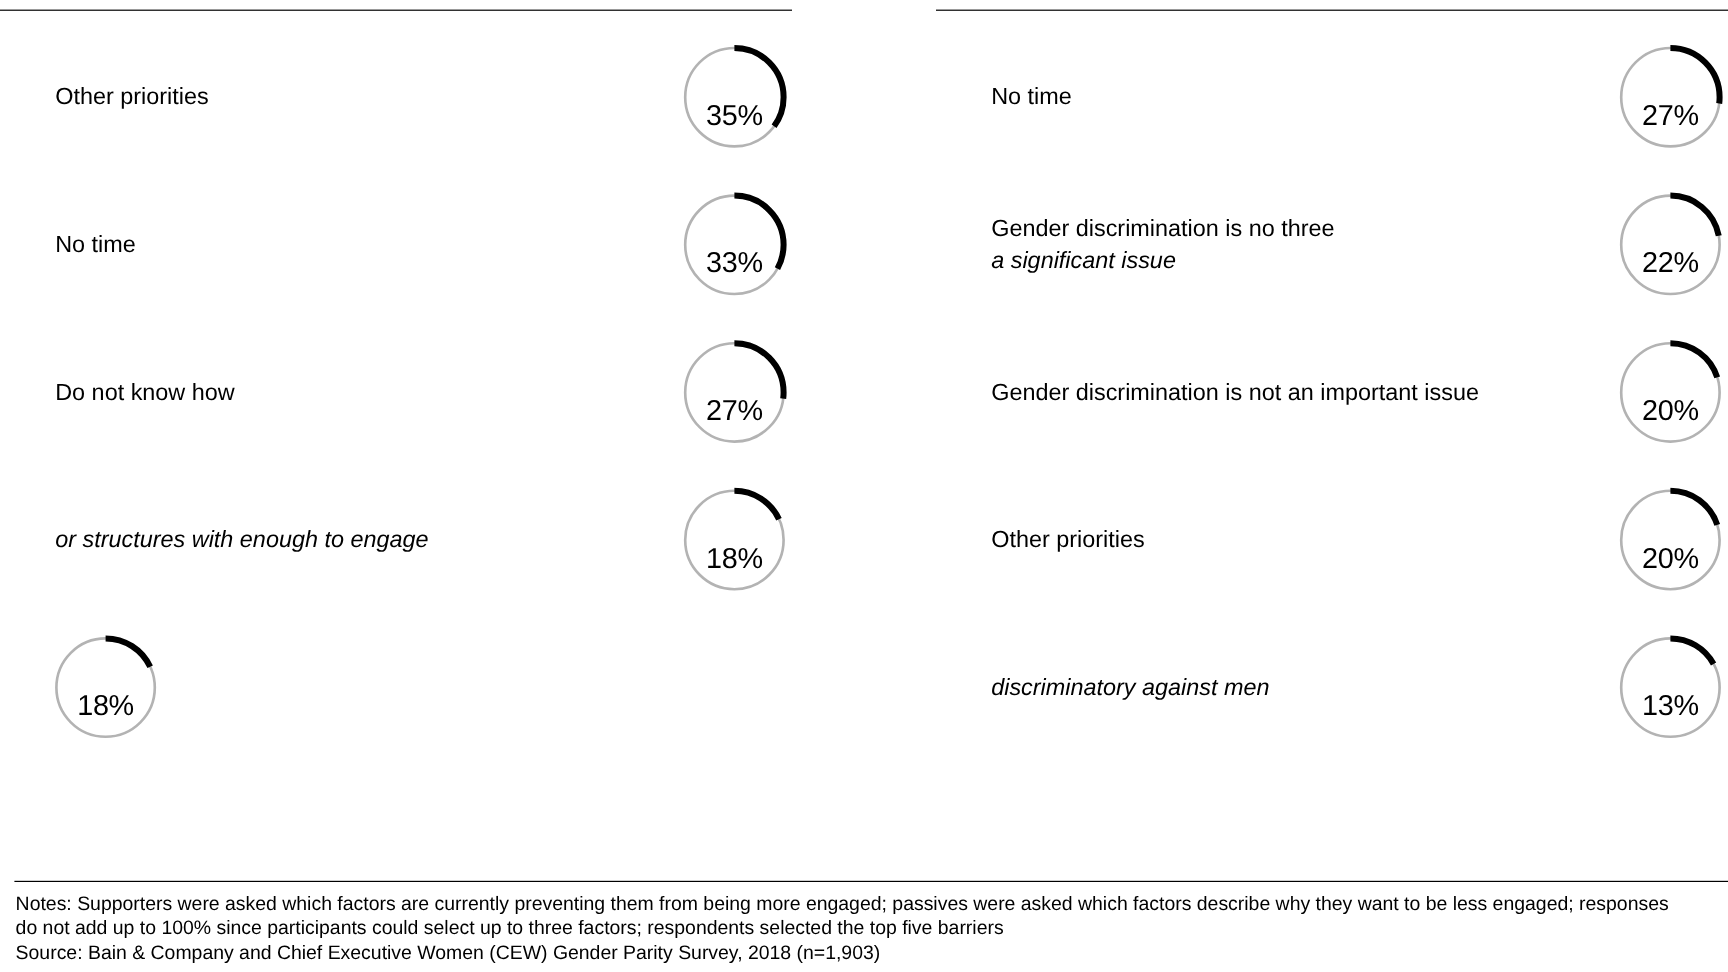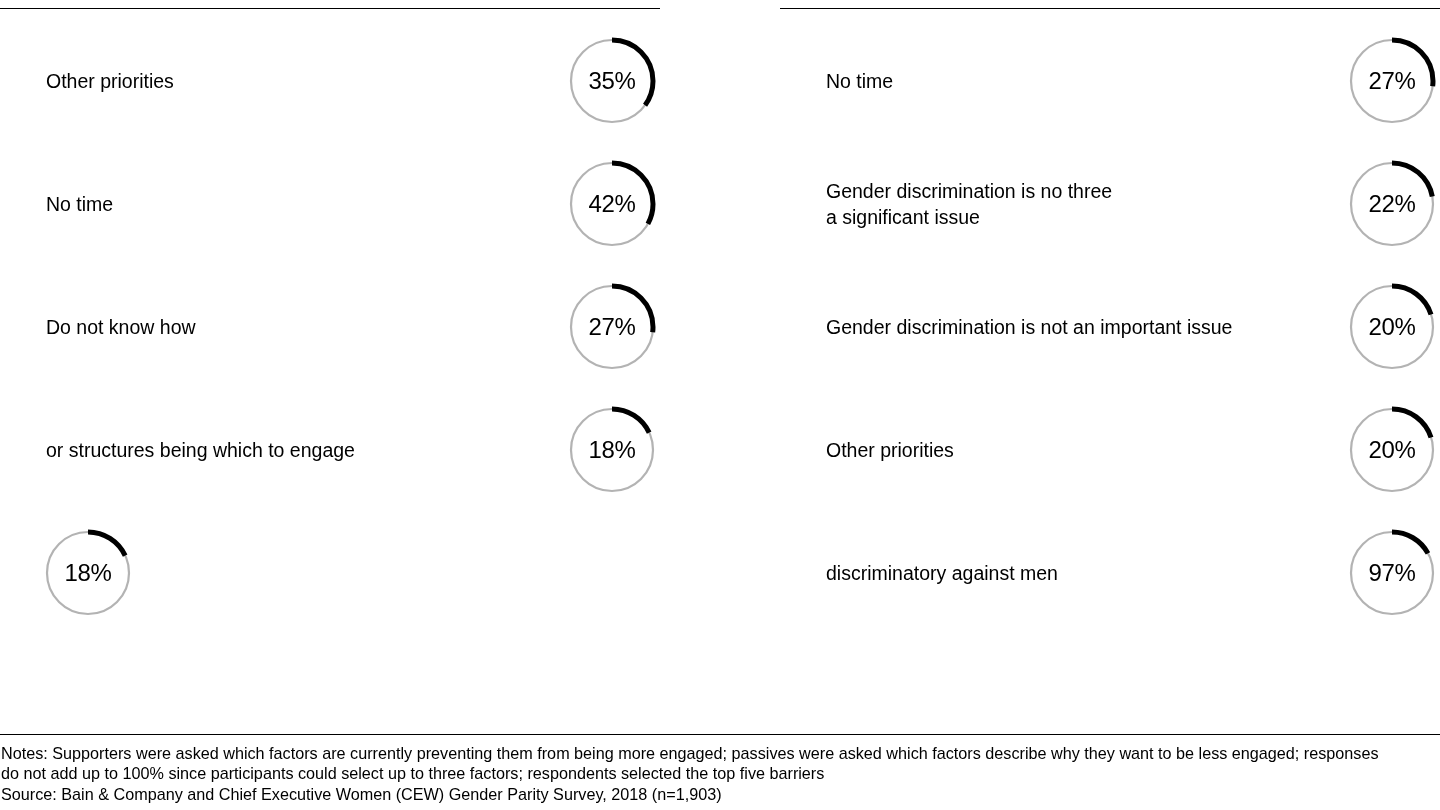--- a/index.html
+++ b/index.html
@@ -64,49 +64,51 @@
     justify-content: space-between;
   }
   .row-label {
     font-size: 19.5px;
     line-height: 26px;
     padding-left: 2px;
     max-width: 500px;
   }
   .row-label .line2 {
     display: block;
+    font-style: italic;
   }
   .donut {
     position: relative;
     width: 88px;
     height: 88px;
     flex: 0 0 88px;
     margin-right: 4px;
   }
   .donut svg {
     display: block;
   }
   .donut-value {
     position: absolute;
-    top: 0;
+    top: 16px;
     left: 0;
     width: 88px;
     height: 88px;
     display: flex;
     align-items: center;
     justify-content: center;
     font-size: 24px;
     letter-spacing: -0.3px;
     text-align: right;
   }
   .footer {
     position: absolute;
     left: 0;
     bottom: 6px;
     width: 1401px;
+    padding-left: 12px;
   }
   .footer-rule {
     border-top: 1.3px solid #000000;
     width: 1440px;
     margin-bottom: 8px;
   }
   .footer-text {
     font-size: 16.2px;
     line-height: 20px;
     padding-left: 1px;
@@ -142,40 +144,40 @@
 
         <div class="row">
           <div class="row-label">
             <span>No time</span>
           </div>
           <div class="donut">
             <svg width="88" height="88" viewBox="0 0 88 88">
               <circle cx="44" cy="44" r="41" fill="none" stroke="#b3b3b3" stroke-width="2.2"></circle>
               <circle cx="44" cy="44" r="41" fill="none" stroke="#000000" stroke-width="5" stroke-linecap="butt" transform="rotate(-90 44 44)" stroke-dasharray="85.0 172.6"></circle>
             </svg>
-            <div class="donut-value">42%</div>
+            <div class="donut-value">33%</div>
           </div>
         </div>
 
         <div class="row">
           <div class="row-label">
             <span>Do not know how</span>
           </div>
           <div class="donut">
             <svg width="88" height="88" viewBox="0 0 88 88">
               <circle cx="44" cy="44" r="41" fill="none" stroke="#b3b3b3" stroke-width="2.2"></circle>
               <circle cx="44" cy="44" r="41" fill="none" stroke="#000000" stroke-width="5" stroke-linecap="butt" transform="rotate(-90 44 44)" stroke-dasharray="69.6 188.0"></circle>
             </svg>
             <div class="donut-value">27%</div>
           </div>
         </div>
 
         <div class="row">
           <div class="row-label">
-            <span class="line2">or structures being which to engage</span>
+            <span class="line2">or structures with enough to engage</span>
           </div>
           <div class="donut">
             <svg width="88" height="88" viewBox="0 0 88 88">
               <circle cx="44" cy="44" r="41" fill="none" stroke="#b3b3b3" stroke-width="2.2"></circle>
               <circle cx="44" cy="44" r="41" fill="none" stroke="#000000" stroke-width="5" stroke-linecap="butt" transform="rotate(-90 44 44)" stroke-dasharray="46.4 211.2"></circle>
             </svg>
             <div class="donut-value">18%</div>
           </div>
         </div>
 
@@ -251,21 +253,21 @@
 
         <div class="row">
           <div class="row-label">
             <span class="line2">discriminatory against men</span>
           </div>
           <div class="donut">
             <svg width="88" height="88" viewBox="0 0 88 88">
               <circle cx="44" cy="44" r="41" fill="none" stroke="#b3b3b3" stroke-width="2.2"></circle>
               <circle cx="44" cy="44" r="41" fill="none" stroke="#000000" stroke-width="5" stroke-linecap="butt" transform="rotate(-90 44 44)" stroke-dasharray="43.8 213.8"></circle>
             </svg>
-            <div class="donut-value">97%</div>
+            <div class="donut-value">13%</div>
           </div>
         </div>
 
       </div>
     </div>
 
   </div>
 
   <div class="footer">
     <div class="footer-rule"></div>

